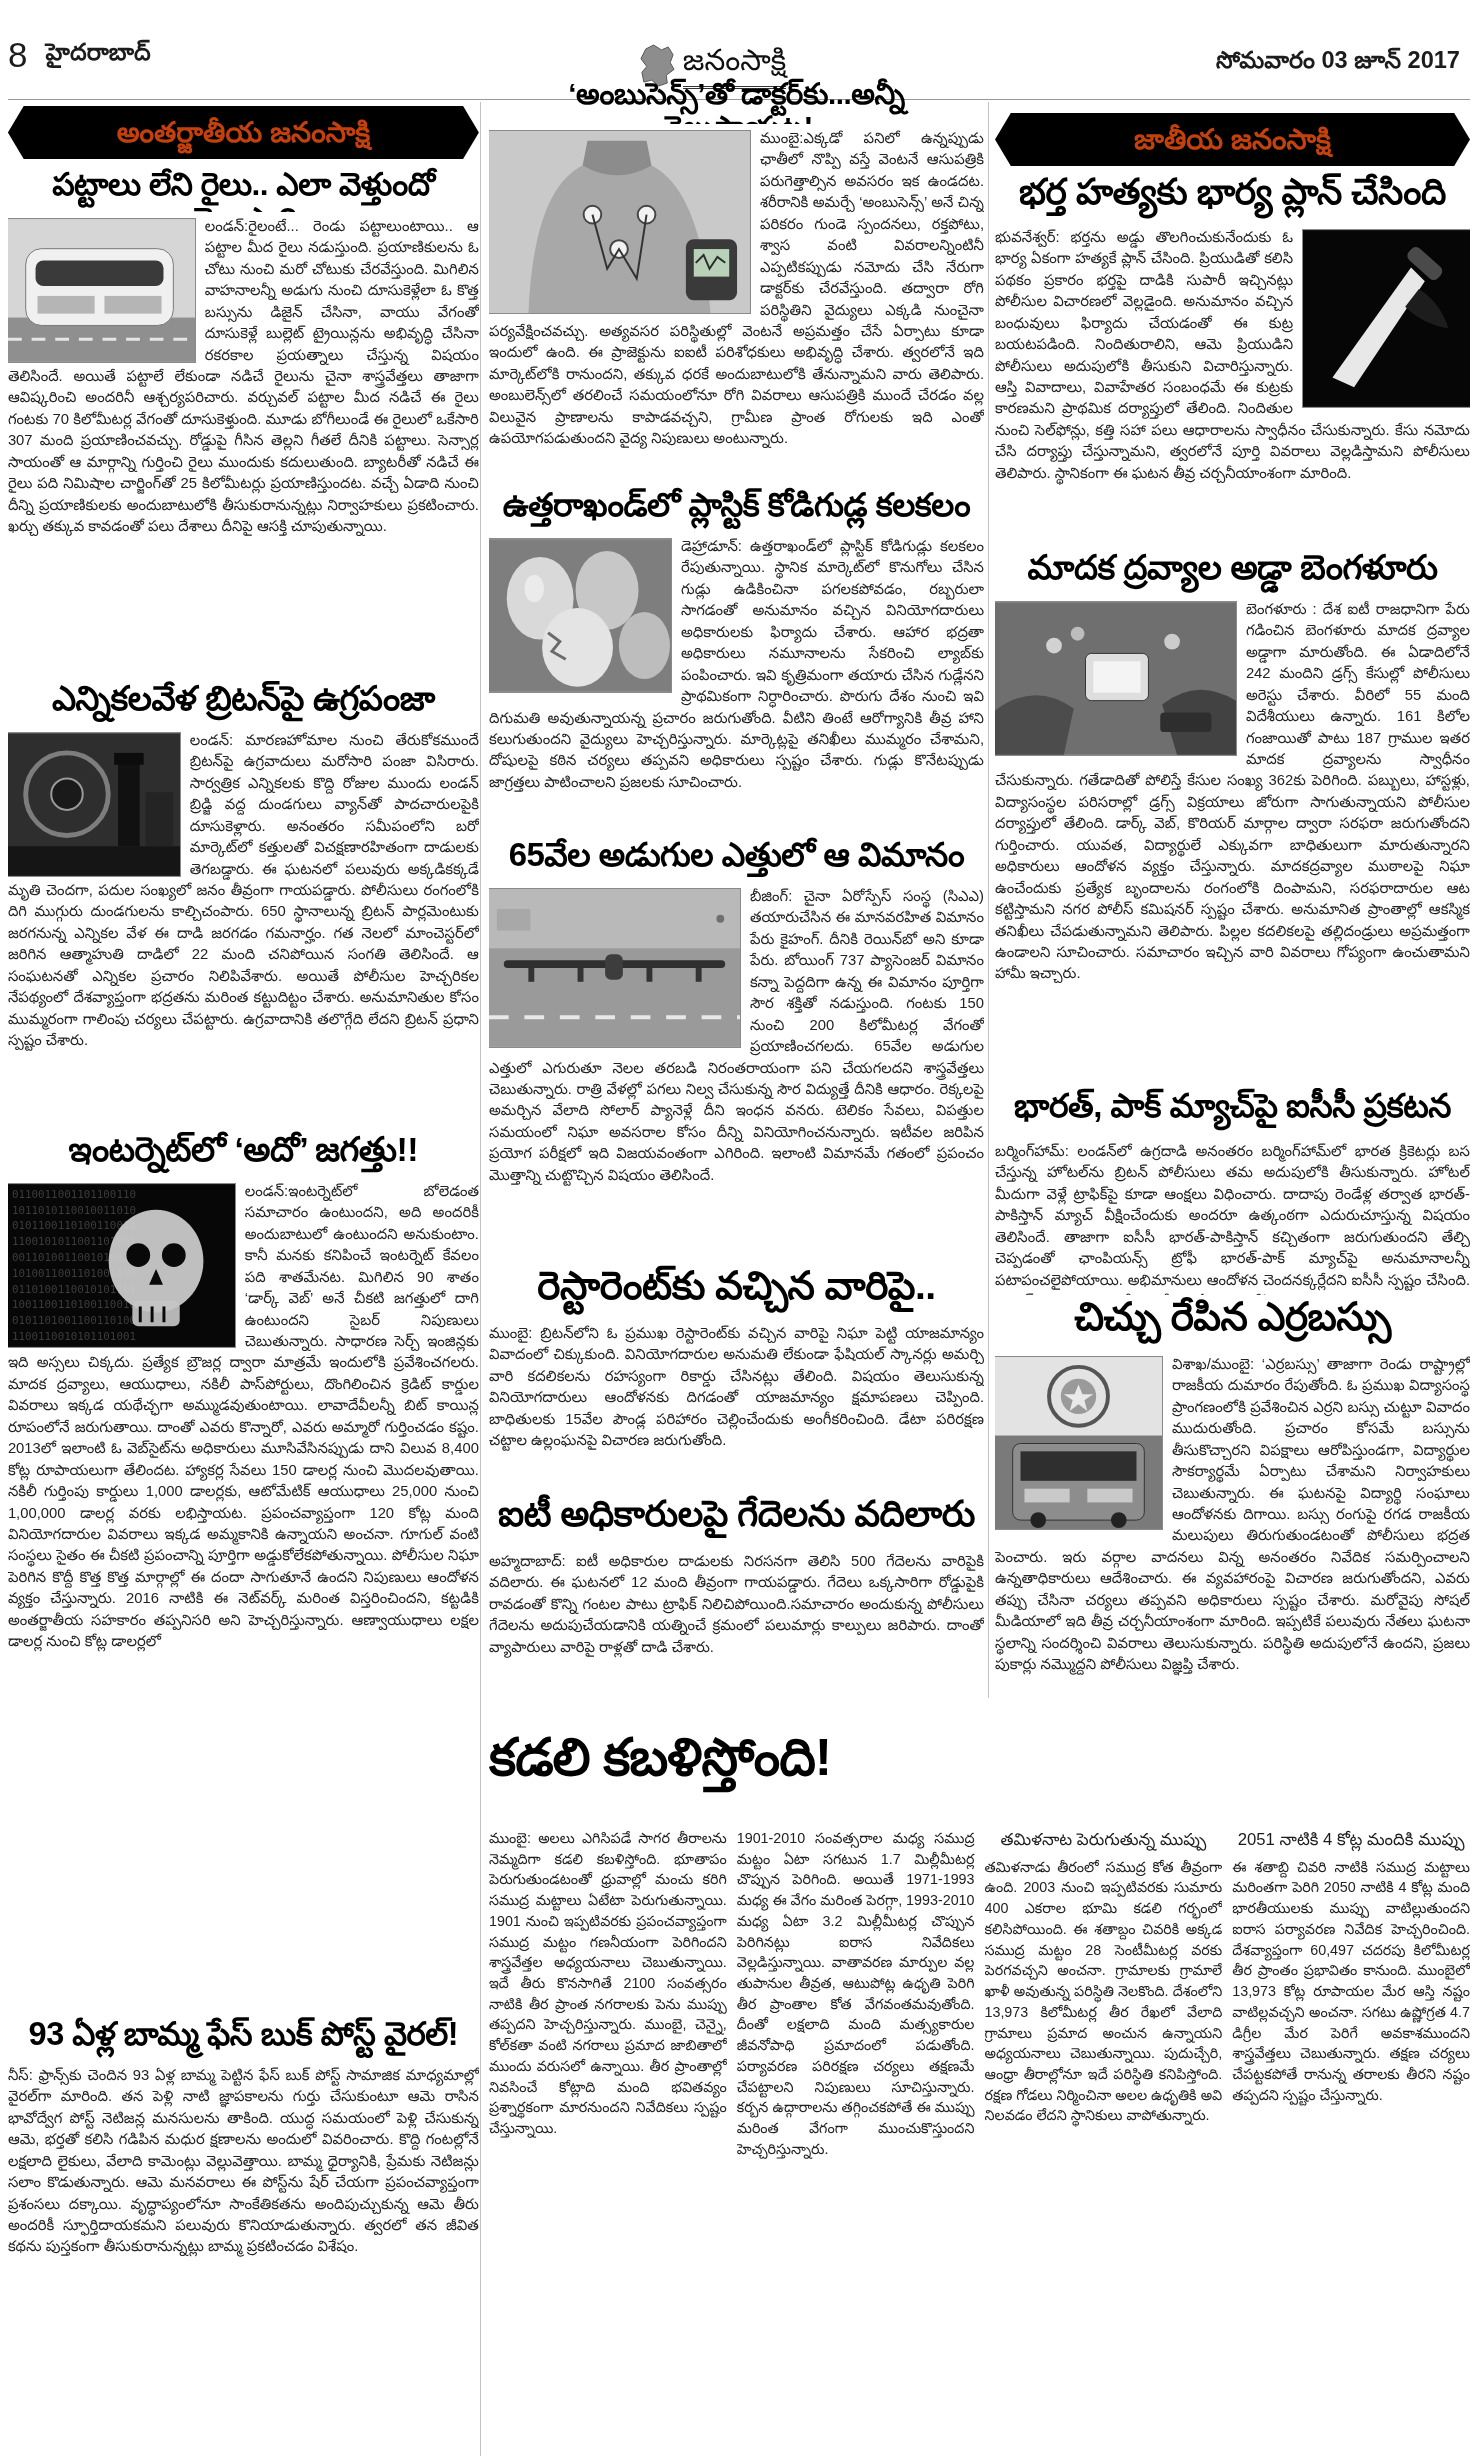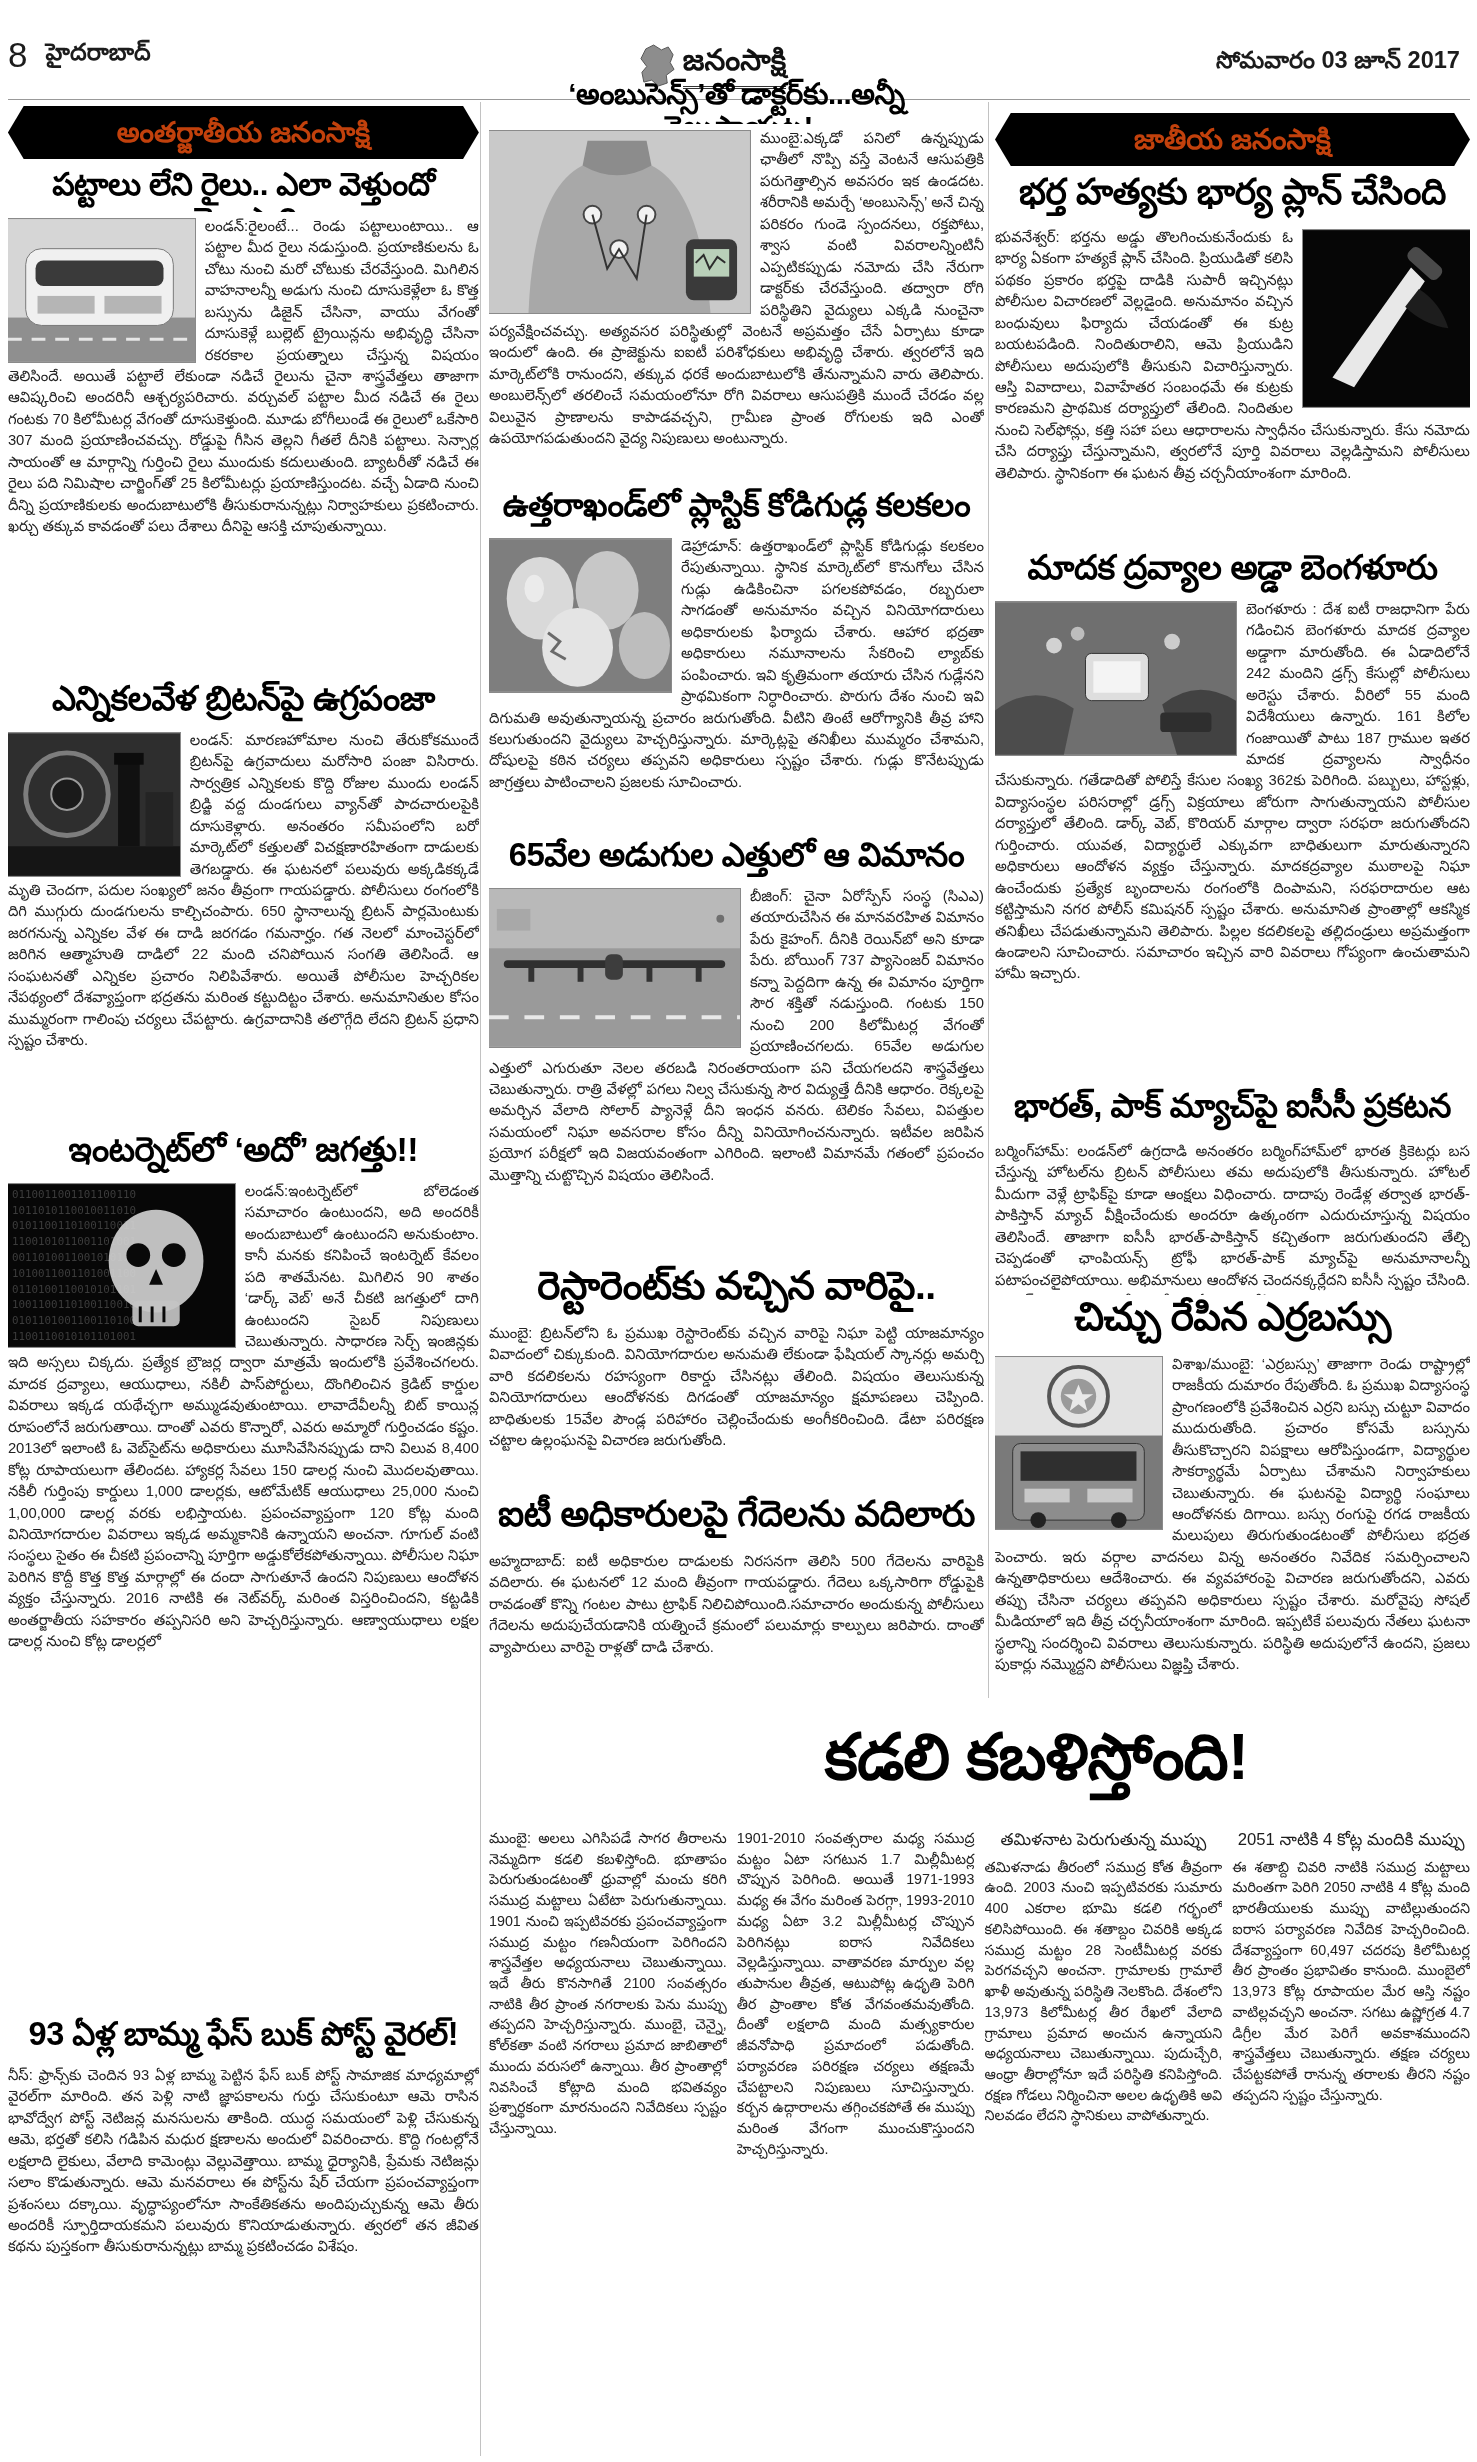--- a/index.html
+++ b/index.html
@@ -4,35 +4,35 @@
 <style>
   *{margin:0;padding:0;box-sizing:border-box}
   html,body{width:1478px;height:2463px}
   body{position:relative;background:#ffffff;font-family:"Liberation Sans","DejaVu Sans",sans-serif;color:#1c1c1c;overflow:hidden}
   .abs{position:absolute}
   
   .hdr{position:absolute;left:7.9px;top:35px;width:1462px;height:61px}
   .pageno{font-size:35px;font-weight:400;display:inline-block;vertical-align:middle}
   .edition{font-size:23.6px;font-weight:bold;display:inline-block;vertical-align:middle;margin-left:13.8px}
   .masthead{position:absolute;left:630px;top:7.9px;display:flex;align-items:center;gap:5.9px}
-  .masthead .title{font-size:29.6px;font-weight:bold;color:#111;border-bottom:3px double #333;padding-bottom:2px}
+  .masthead .title{font-size:29.6px;font-weight:normal;color:#111;border-bottom:3px double #333;padding-bottom:2px}
   .issuedate{position:absolute;right:9.9px;top:11.8px;font-size:23.6px;font-weight:bold}
   .hrule{position:absolute;left:7.9px;top:99px;width:1462px;height:1px;background:#999}
   .vline{position:absolute;width:1px;background:#c2c2c2}
   
   .ncol{position:absolute}
   .banner{background:#000;color:#c2410c;text-align:center;font-weight:bold;font-size:28.6px;height:53px;line-height:53px;
           clip-path:polygon(0 50%,15.8px 0,calc(100% - 15.8px) 0,100% 50%,calc(100% - 15.8px) 100%,15.8px 100%)}
   .headline{font-weight:bold;color:#000;text-align:center;line-height:1.12;letter-spacing:-0.5px;overflow:hidden}
   .article{overflow:hidden;border-top:1px solid #d7d7d7;padding-top:3.9px}
   .article.noline{border-top:none}
   .body-text{font-size:14.8px;line-height:1.45;text-align:justify;color:#222}
   .photo{float:left;margin:3px 9.9px 3.9px 0;display:block;background:#b9b9b9;outline:1px solid #8a8a8a}
   .photo.right{float:right;margin:3px 0 3.9px 9.9px}
-  .bigline{font-weight:bold;color:#000;text-align:right;font-size:64px;letter-spacing:-1px;line-height:110px;overflow:hidden}
+  .bigline{font-weight:bold;color:#000;text-align:left;font-size:52px;letter-spacing:-1px;line-height:110px;overflow:hidden}
   .bottom-cols{display:flex;gap:10px}
   .bcol{flex:1;overflow:hidden}
   .bcol h3{font-size:16.7px;font-weight:normal;text-align:center;margin:2px 0 5.9px 0;line-height:1.25}
   .bcol .body-text{font-size:14.3px}
   h2:empty,h3:empty{display:none}
 </style>
 </head>
 <body>
 
 <div class="hdr">

